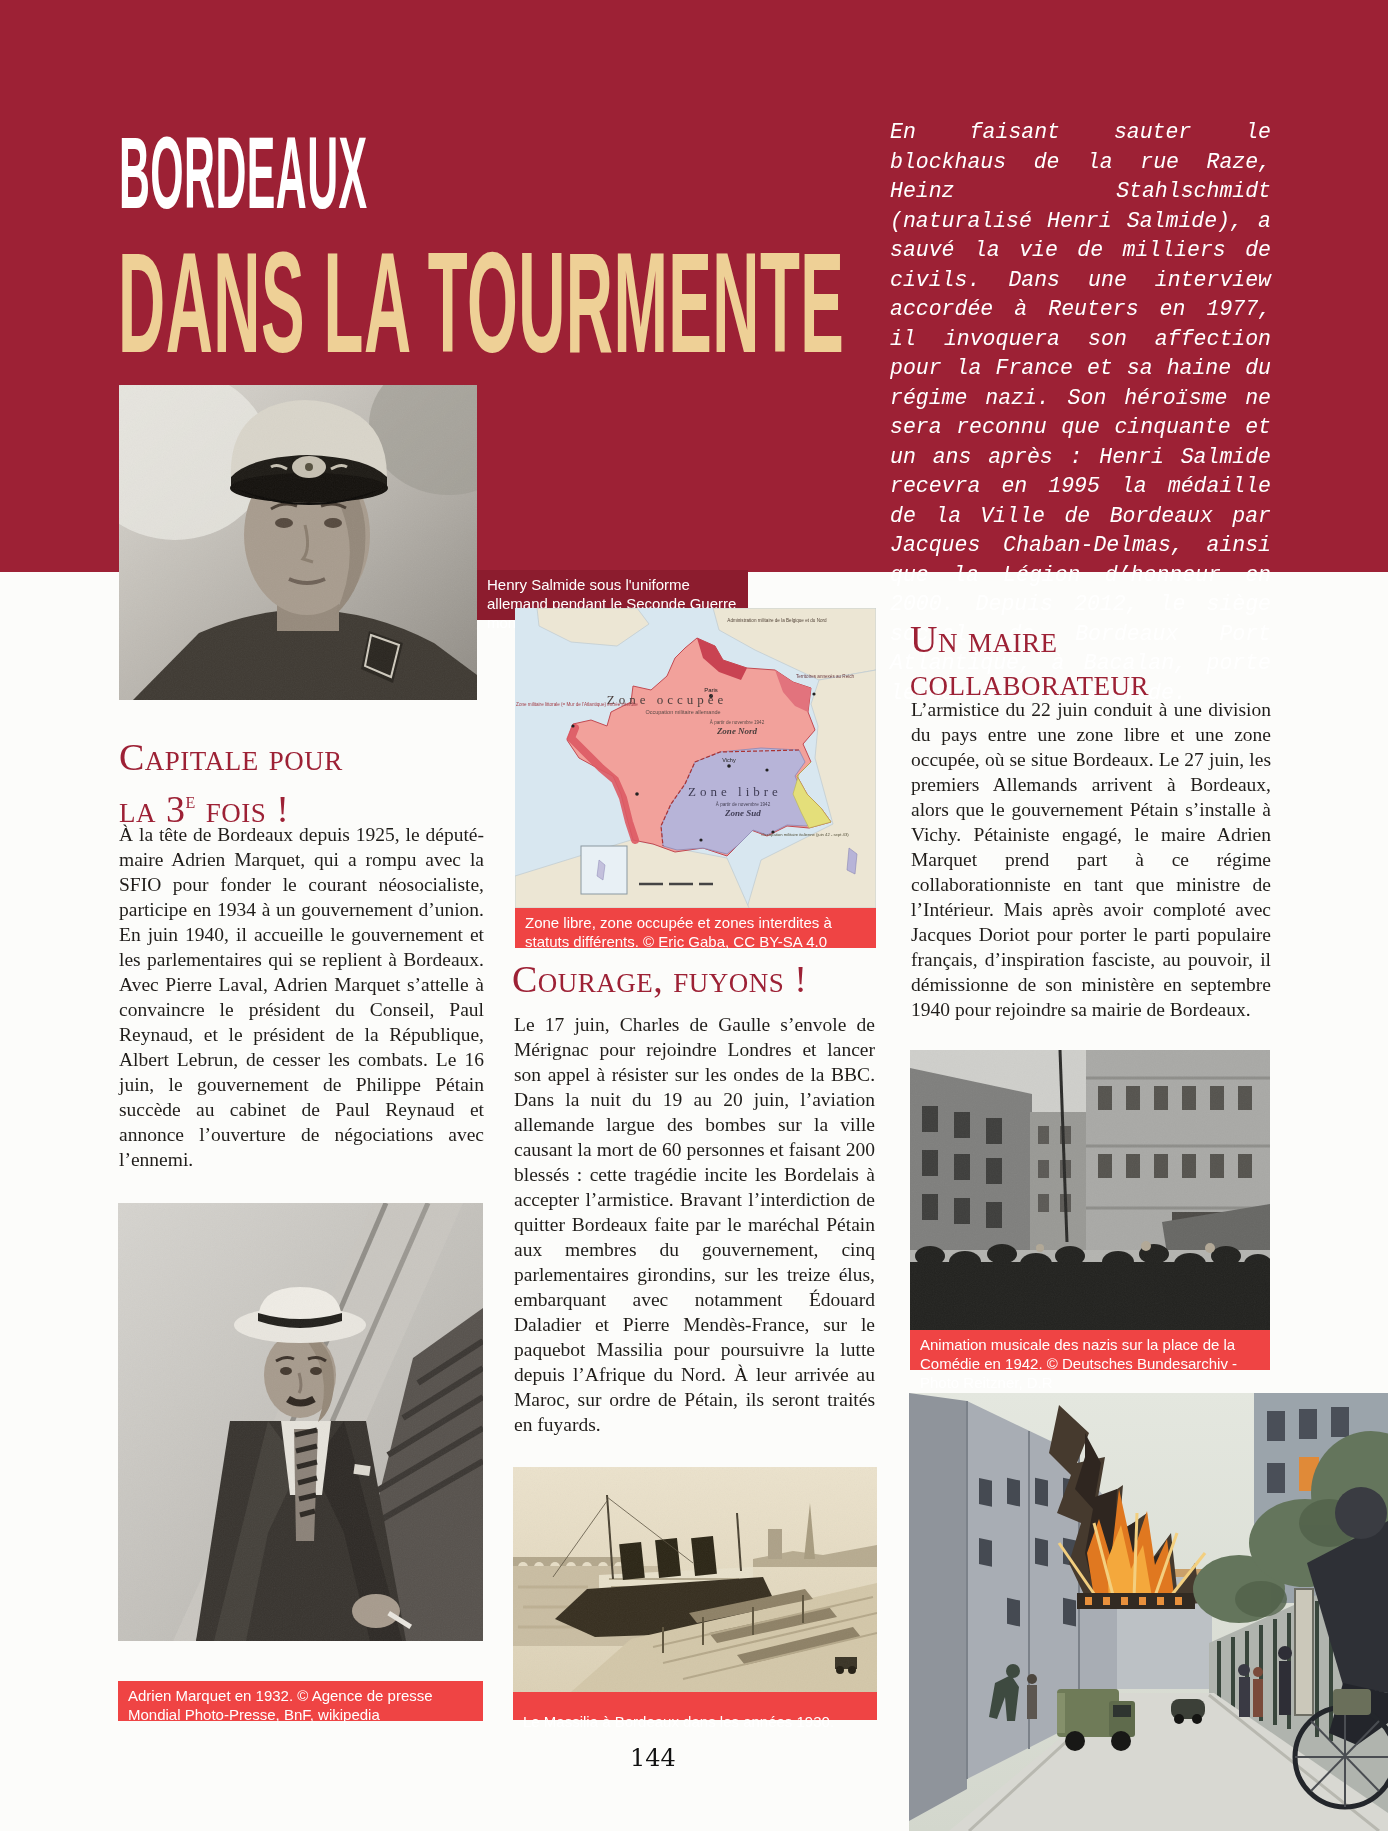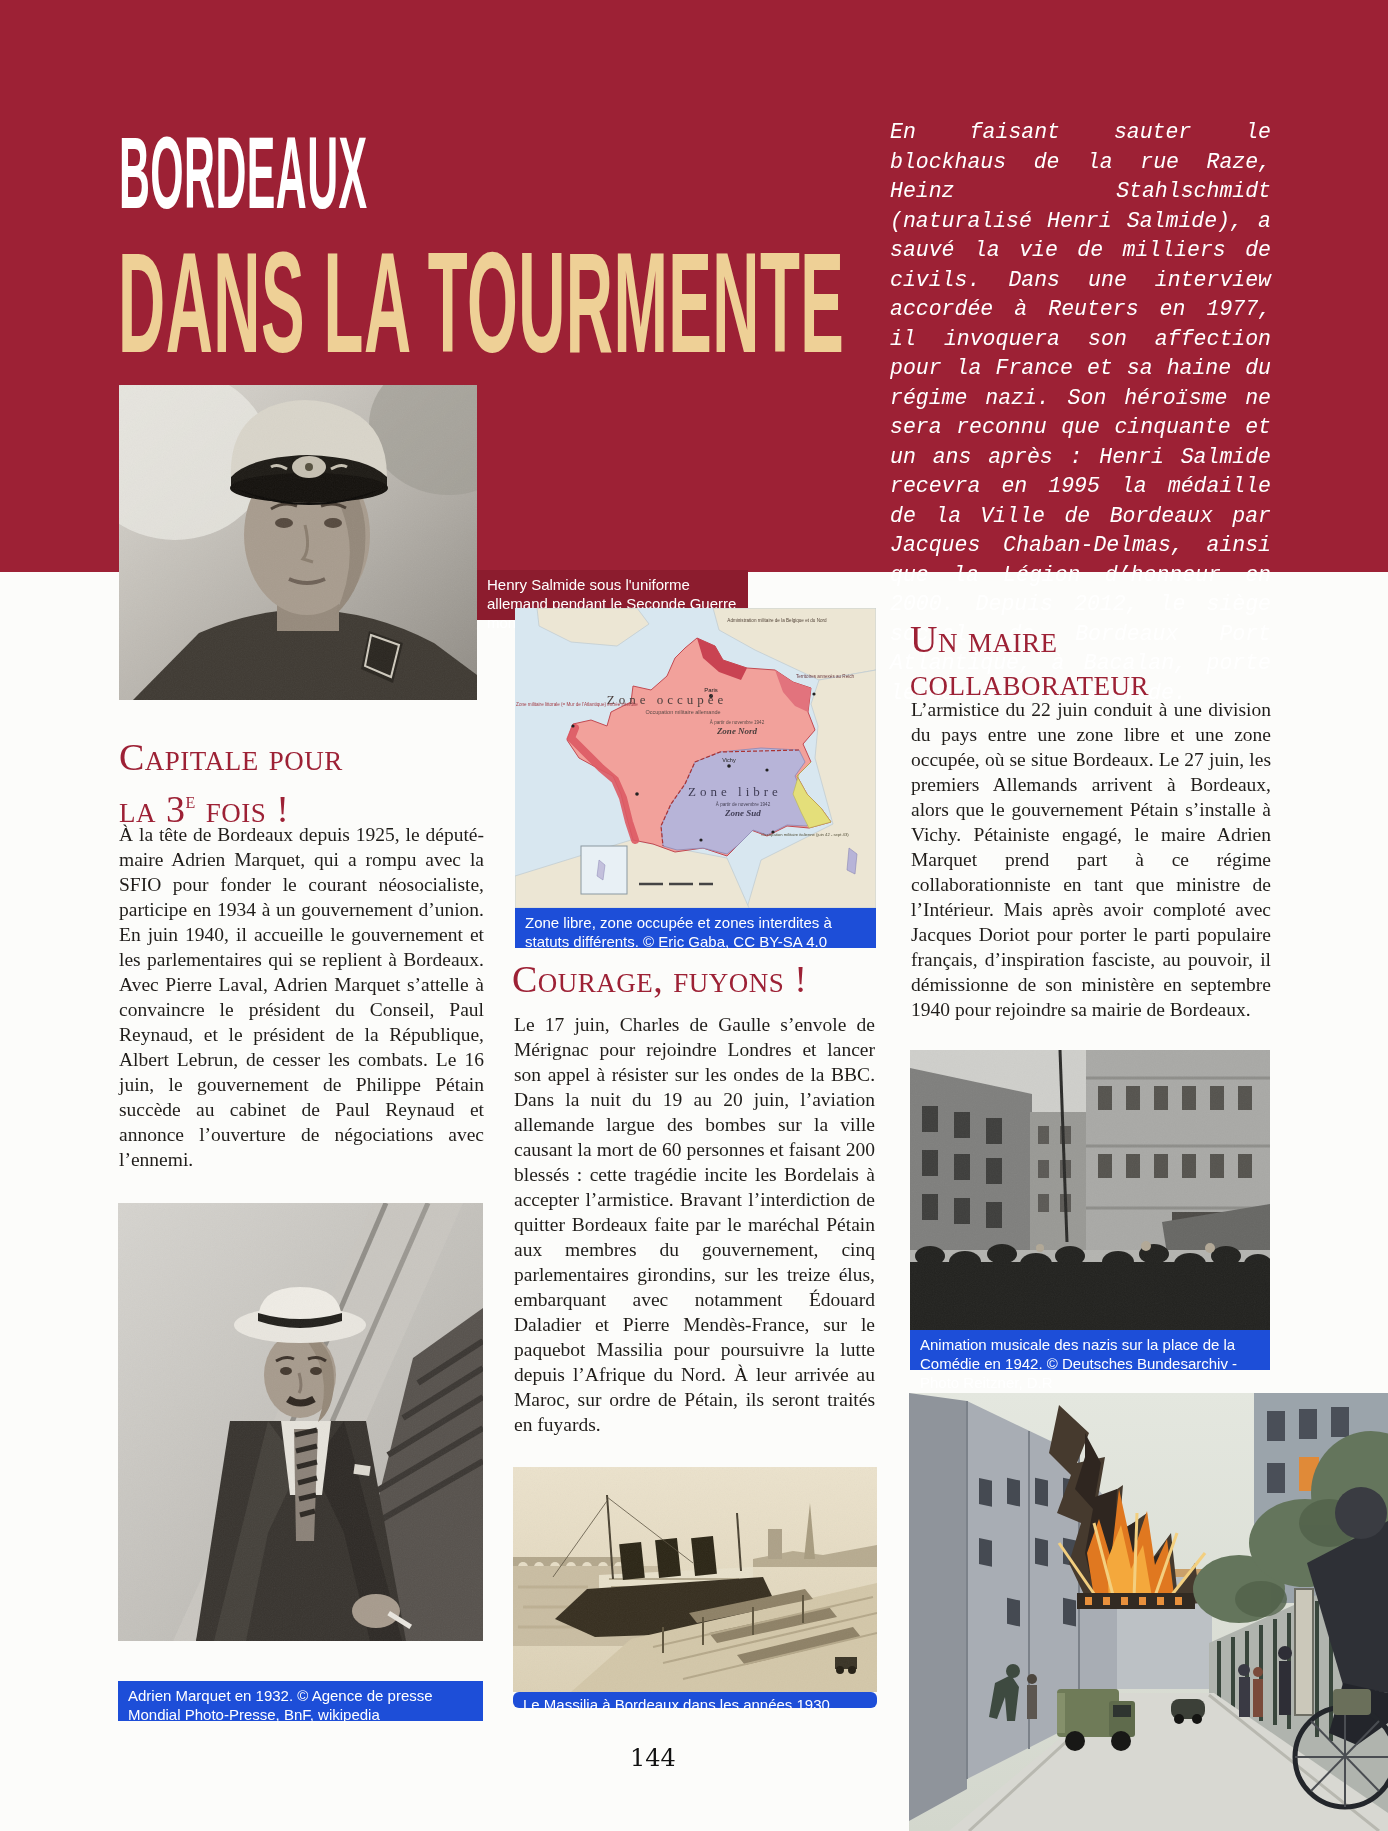--- a/index.html
+++ b/index.html
@@ -6,31 +6,31 @@
   #page{position:relative;width:1388px;height:1831px;background:#fcfcfa;overflow:hidden;
         font-family:"Liberation Serif",serif;}
   .abs{position:absolute;}
   #red-block{left:0;top:0;width:1388px;height:572px;background:#9d2135;}
   .title-line{line-height:1;font-family:"Liberation Sans",sans-serif;font-weight:bold;
               transform-origin:left top;white-space:nowrap;}
   #title-1{left:119px;top:122px;font-size:102px;color:#ffffff;transform:scaleX(0.42);letter-spacing:1px;}
   #title-2{left:118px;top:232px;font-size:142px;color:#eed096;transform:scaleX(0.46);letter-spacing:1px;}
   #intro-text{left:890px;top:118px;width:381px;color:#ffffff;font-style:italic;
               font-size:21.5px;line-height:29.5px;text-align:justify;font-family:Liberation Mono, monospace;}
-  .caption{background:#1d4ed8;color:#ffffff;font-family:"Liberation Sans",sans-serif;
+  .caption{background:#ef4444;color:#ffffff;font-family:"Liberation Sans",sans-serif;
            font-size:15px;line-height:19px;padding:5px 10px;box-sizing:border-box;}
   #salmide-caption{left:477px;top:522px;width:271px;height:50px;background:#8c1c2e;margin-top:48px;}
   .photo{display:block;}
   #salmide-photo{left:119px;top:385px;}
   #map-figure{left:515px;top:608px;background:#a16207;text-align:right;}
   #map-caption{left:515px;top:908px;width:361px;height:40px;}
   #marquet-photo{left:118px;top:1203px;}
   #marquet-caption{left:118px;top:1641px;width:365px;height:40px;margin-top:40px;}
   #massilia-photo{left:513px;top:1467px;}
-  #massilia-caption{left:513px;top:1692px;width:364px;height:16px;padding-top:3px;padding-bottom:2px;border-radius:6px;}
+  #massilia-caption{left:513px;top:1692px;width:364px;height:28px;padding-top:20px;padding-bottom:2px;}
   #nazis-photo{left:910px;top:1050px;}
   #nazis-caption{left:910px;top:1330px;width:360px;height:40px;}
   #illustration{left:909px;top:1393px;}
   .section-heading{color:#9d2135;font-variant:small-caps;font-size:38px;line-height:43px;
                    letter-spacing:0.5px;}
   .body-text{color:#201d1a;font-size:19.5px;line-height:25px;text-align:justify;}
   #capitale-heading{left:119px;top:736px;width:360px;}
   #capitale-body{left:119px;top:822px;width:365px;}
   #courage-heading{left:512px;top:958px;width:370px;}
   #courage-body{left:514px;top:1012px;width:361px;}

